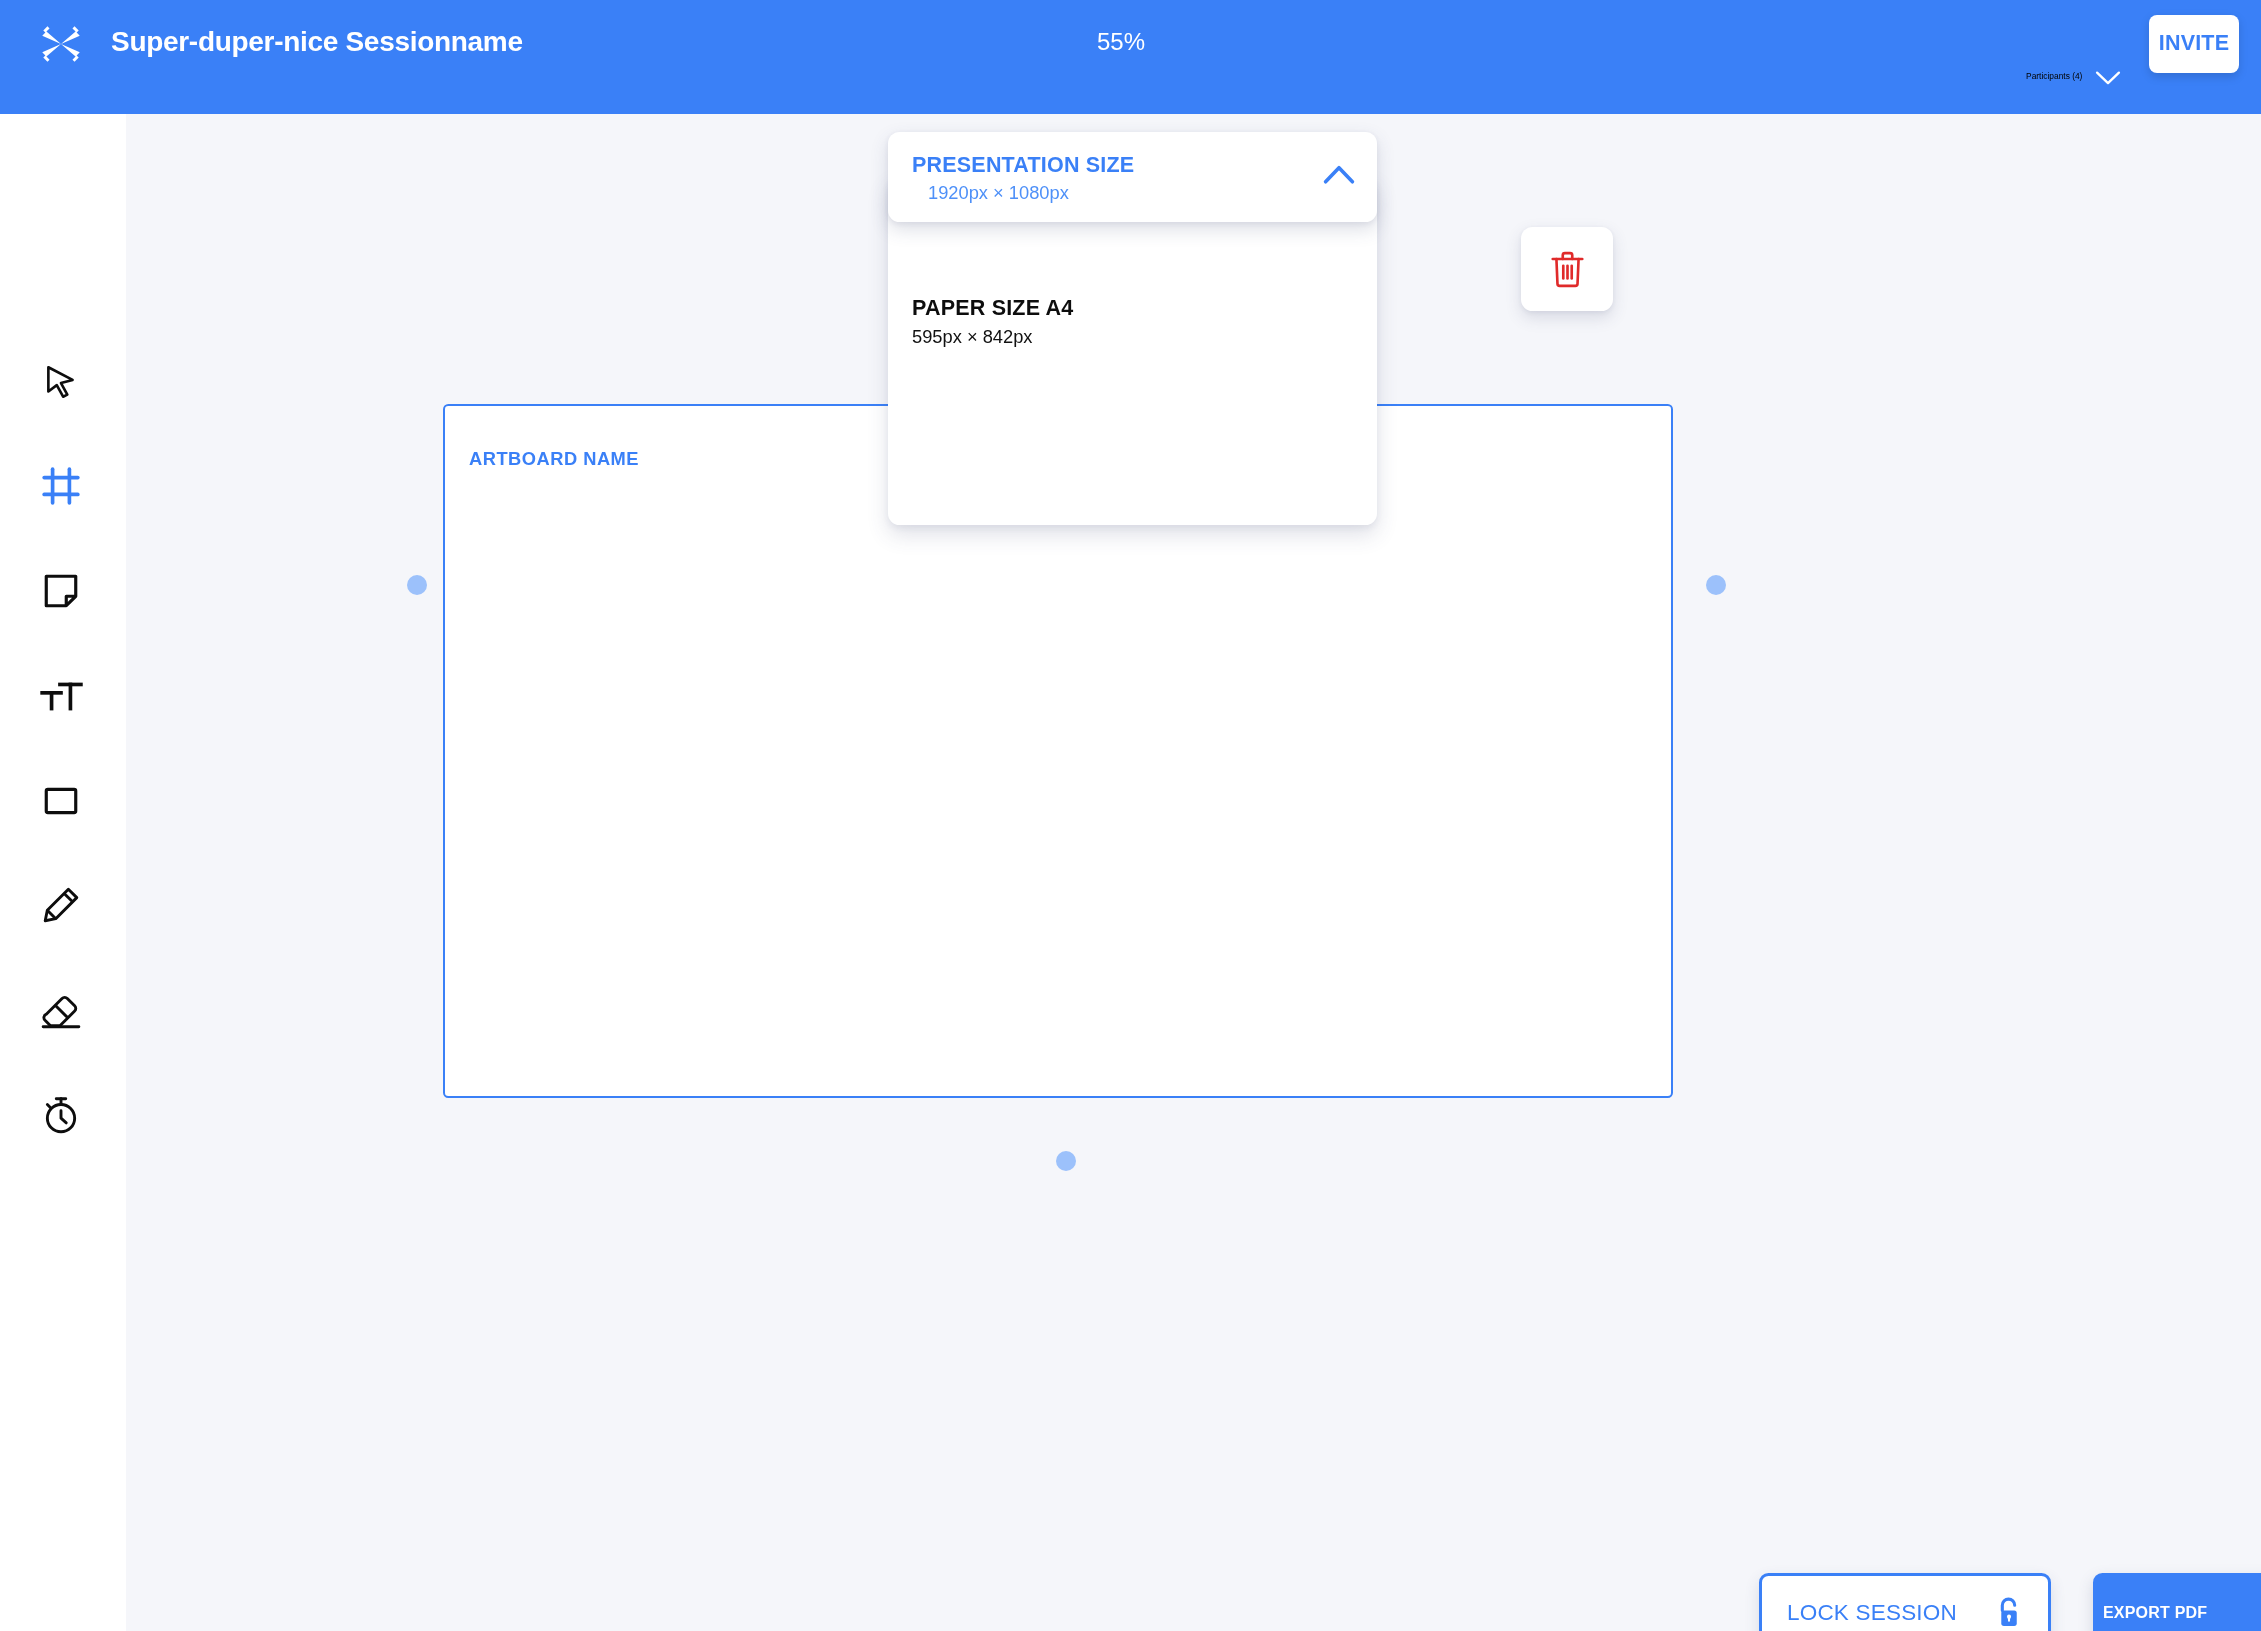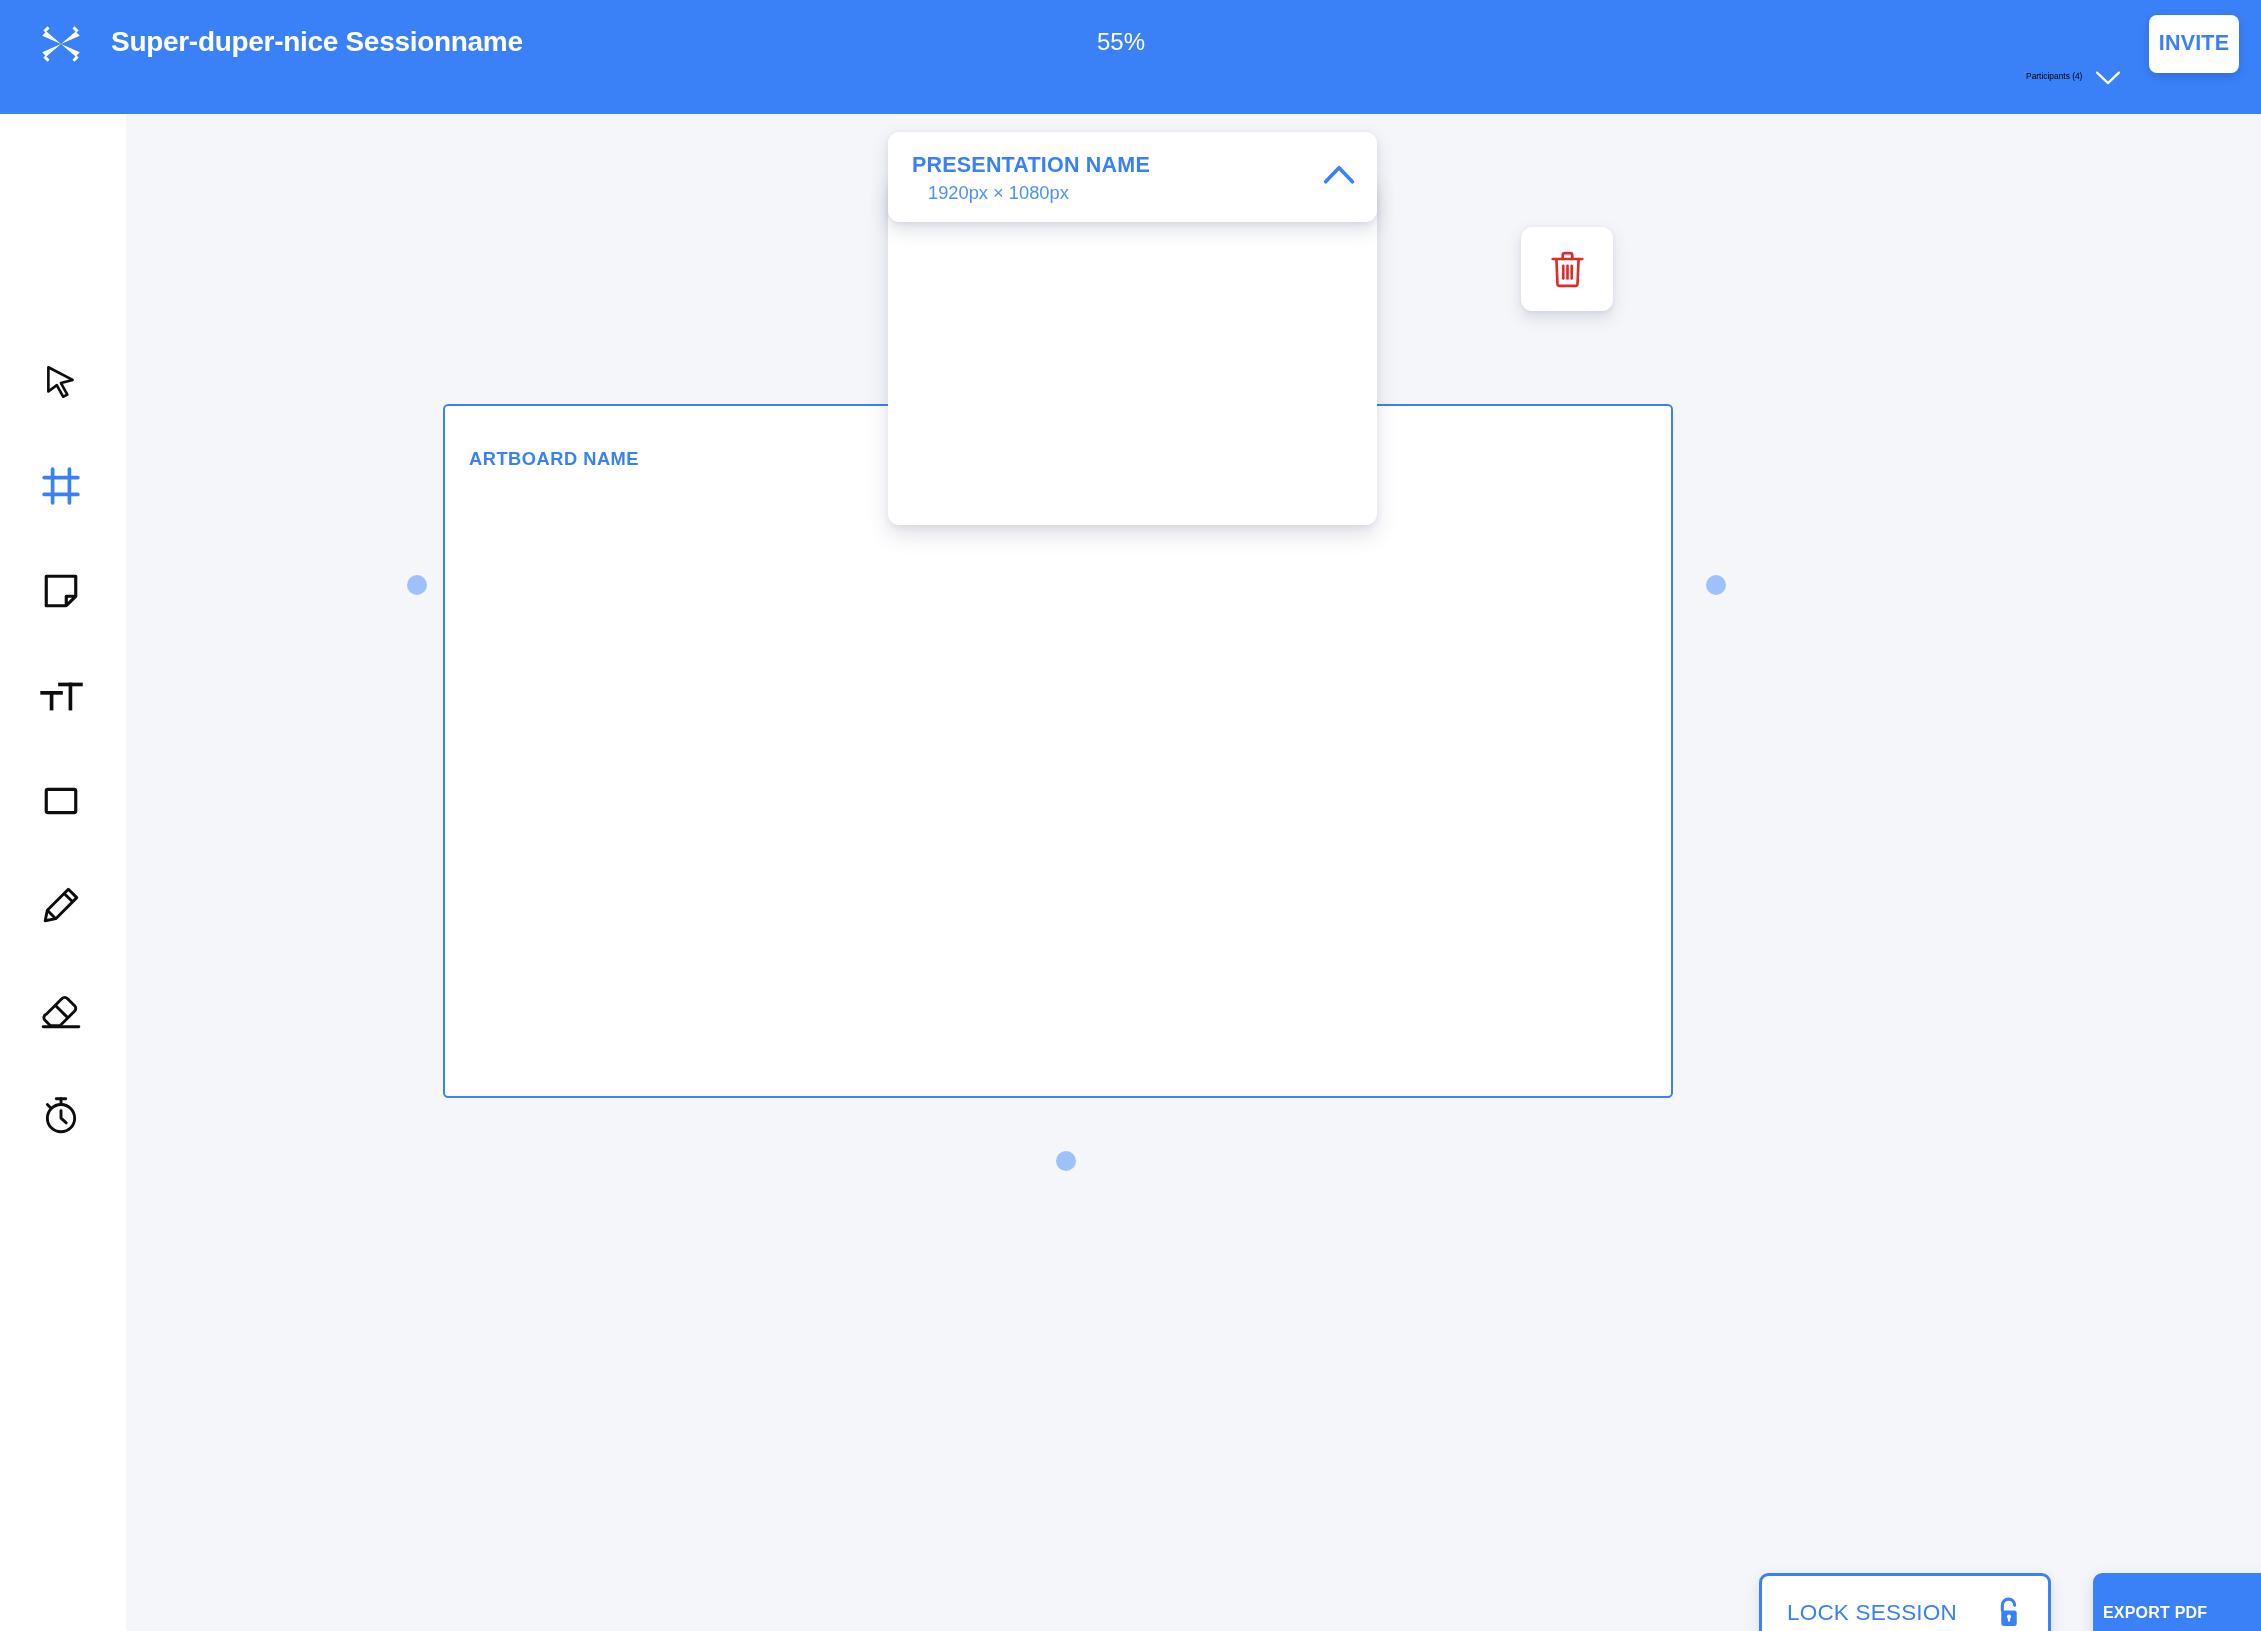--- a/index.html
+++ b/index.html
@@ -405,24 +405,28 @@
 
   <div class="artboard"></div>
 
   <div class="handle" style="left:281px;  top:487px;"></div>
   <div class="handle" style="left:1580px; top:487px;"></div>
   <div class="handle" style="left:930px; top:1063px;"></div>
 
   <div class="size-dropdown">
 
     <div class="size-list">
+      <div class="size-item size-item--a4">
+        <div class="opt-title">PAPER SIZE A4</div>
+        <div class="opt-dims">595px × 842px</div>
+      </div>
     </div>
 
     <div class="size-selected">
-      <div class="opt-title">PRESENTATION NAME</div>
+      <div class="opt-title">PRESENTATION SIZE</div>
       <div class="opt-dims">1920px × 1080px</div>
       <div class="chev-up-btn">
         <svg width="32" height="21" viewBox="0 0 62 40">
           <path d="M5 34 L31 7 L57 34" fill="none" stroke="#3a80f7" stroke-width="7" stroke-linecap="round" stroke-linejoin="round"></path>
         </svg>
       </div>
     </div>
   </div>
 
   <button class="delete-btn">

